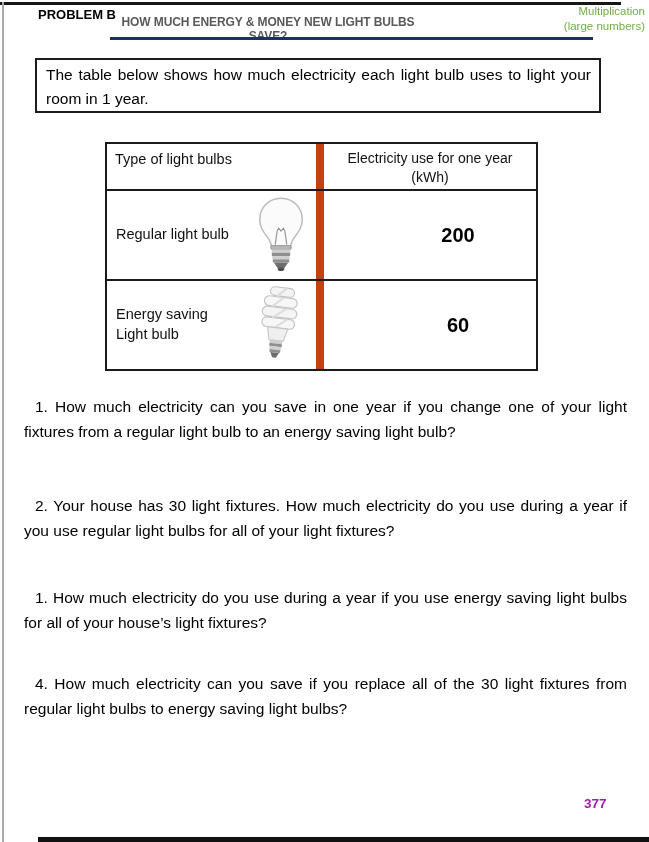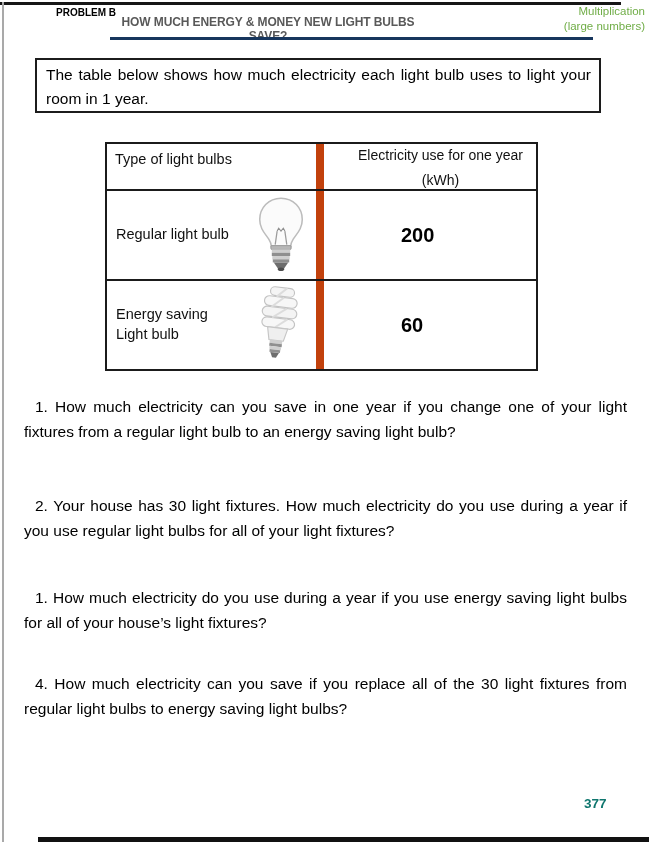--- a/index.html
+++ b/index.html
@@ -8,42 +8,42 @@
     position: relative; width: 649px; height: 842px;
     background: #ffffff; overflow: hidden; margin: 0 auto;
     color: #111;
   }
   
   .edge-top    { position: absolute; top: 2px; left: 0; width: 621px; height: 3px; background: #161616; }
   .edge-left   { position: absolute; top: 2px; left: 2px; width: 2px; height: 840px; background: #a9a9a9; }
   .edge-bottom { position: absolute; bottom: 0; left: 38px; right: 0; height: 5px; background: #111; }
 
   
-  .problem-label { position: absolute; left: 56px; top: 7px; font-size: 10px; font-weight: bold; color: #000; }
+  .problem-label { position: absolute; left: 38px; top: 7px; font-size: 13px; font-weight: bold; color: #000; }
   .page-title {
     position: absolute; left: 118px; top: 15px; width: 300px;
     text-align: center; font-size: 12px; font-weight: 600;
     letter-spacing: -0.1px; color: #595959;
   }
   .topic { position: absolute; right: 4px; top: 4px; text-align: right; font-size: 11.5px; line-height: 1.3; color: #70ad47; margin-left: 28px; }
   .header-rule { position: absolute; left: 110px; top: 37px; width: 483px; height: 3px; background: #17365d; }
 
   
   .intro-box {
     position: absolute; left: 35px; top: 58px; width: 566px; height: 55px;
     border: 2px solid #1c1c1c; padding: 3px 8px 0 9px;
   }
   .intro-box p { font-size: 15.5px; line-height: 24px; text-align: justify; color: #000; }
 
   
   .bulb-table { position: absolute; left: 105px; top: 142px; width: 433px; border: 2px solid #1b1b1b; }
   .trow { display: flex; }
   .trow + .trow { border-top: 2px solid #1b1b1b; gap: 40px; }
   .cell-type { width: 217px; border-right: 8px solid #c2410c; position: relative; padding: 6px 8px; }
-  .cell-val  { flex: 1; display: flex; align-items: center; justify-content: space-between; text-align: center; padding-left: 21px; }
+  .cell-val  { flex: 1; display: flex; align-items: center; justify-content: center; text-align: center; }
   .trow.head { height: 45px; }
   .trow.body { height: 90px; }
   .head .cell-type { font-size: 14.5px; padding-top: 7px; }
   .head .cell-val  { font-size: 14px; line-height: 1.3; flex-direction: column; padding-top: 2px; }
   .type-label { position: absolute; left: 9px; top: 50%; transform: translateY(-50%); font-size: 14.5px; line-height: 1.35; }
   .bulb-art { position: absolute; top: 4px; }
   .bulb-art.incandescent { right: 6px; }
   .bulb-art.cfl { right: 10px; top: 3px; }
   .kwh-value { font-size: 20px; font-weight: 600; color: #000; margin-left: 16px; }
 
@@ -51,21 +51,21 @@
   .q {
     position: absolute; left: 24px; width: 603px;
     font-size: 15.5px; line-height: 25px; text-align: justify;
     text-indent: 11px; color: #000;
   }
   .q1 { top: 394px; }
   .q2 { top: 493px; }
   .q3 { top: 585px; }
   .q4 { top: 671px; }
 
-  .page-number { position: absolute; left: 584px; top: 796px; font-size: 13.5px; font-weight: 600; color: #0f766e; }
+  .page-number { position: absolute; left: 584px; top: 796px; font-size: 13.5px; font-weight: 600; color: #a21caf; }
 </style>
 </head>
 <body>
 
 <div class="page">
 
   <div class="edge-top"></div>
   <div class="edge-left"></div>
   <div class="edge-bottom"></div>
 

